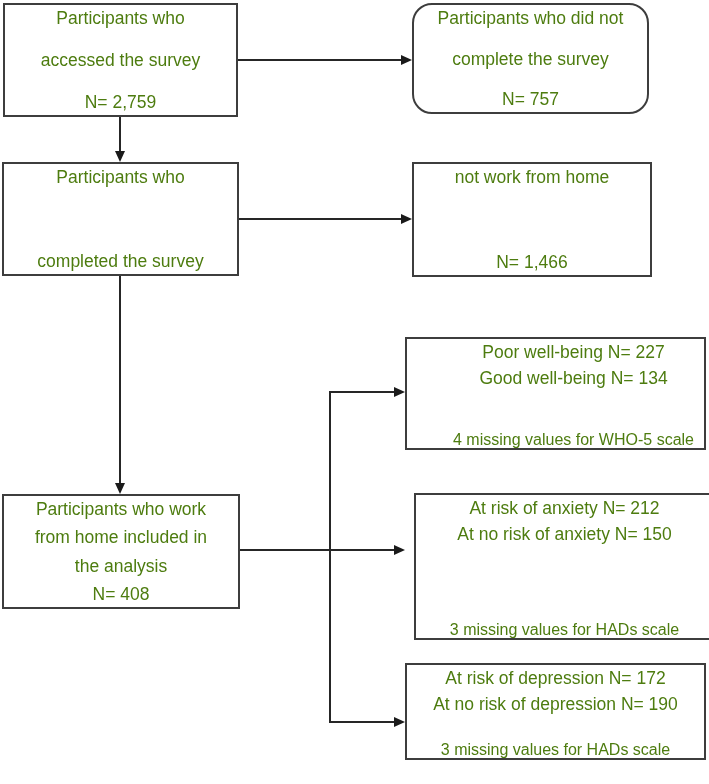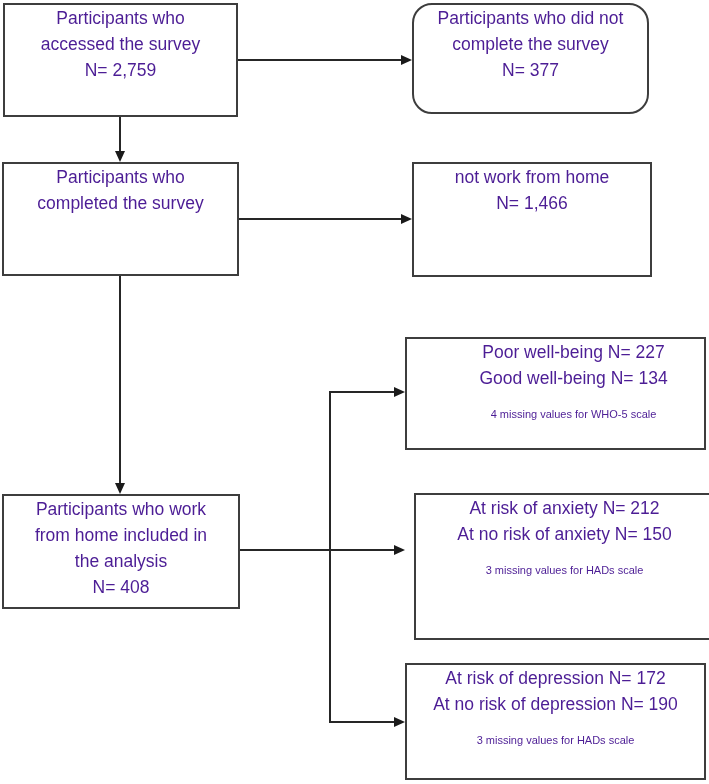--- a/index.html
+++ b/index.html
@@ -13,29 +13,29 @@
     color: #262626;
     overflow: hidden;
   }
   .box {
     position: absolute;
     border: 2px solid #3d3d3d;
     background: #ffffff;
     display: flex;
     flex-direction: column;
     align-items: center;
-    justify-content: flex-start;
+    justify-content: space-between;
     text-align: center;
     font-size: 17.5px;
     line-height: 26px;
-    color: #4c1d95;
+    color: #4d7c0f;
   }
   .box .line { width: 100%; }
   .note {
-    font-size: 11px;
+    font-size: 16px;
     line-height: 16px;
     margin-top: 15px;
   }
   .hline { position: absolute; height: 2px; background: #262626; }
   .vline { position: absolute; width: 2px; background: #262626; }
   .arr-r {
     position: absolute; width: 0; height: 0;
     border-top: 5px solid transparent;
     border-bottom: 5px solid transparent;
     border-left: 11px solid #1a1a1a;
@@ -47,37 +47,37 @@
     border-top: 11px solid #1a1a1a;
   }
   
   #box-accessed   { left: 3px;   top: 3px;   width: 235px; height: 114px; }
   #box-notcomplete{ left: 412px; top: 3px;   width: 237px; height: 111px; border-radius: 20px; }
   #box-completed  { left: 2px;   top: 162px; width: 237px; height: 114px; }
   #box-notwfh     { left: 412px; top: 162px; width: 240px; height: 115px; }
   #box-wfh        { left: 2px;   top: 494px; width: 238px; height: 115px; }
   #box-wellbeing  { left: 405px; top: 337px; width: 301px; height: 113px; padding-left: 36px; }
   #box-anxiety    { left: 414px; top: 493px; width: 301px; height: 147px; }
-  #box-depression { left: 405px; top: 663px; width: 301px; height: 117px; }
+  #box-depression { left: 405px; top: 663px; width: 301px; height: 97px; }
 </style>
 </head>
 <body>
 
 <div class="canvas">
 
   <div class="box" id="box-accessed">
     <div class="line">Participants who</div>
     <div class="line">accessed the survey</div>
     <div class="line">N= 2,759</div>
   </div>
 
   <div class="box" id="box-notcomplete">
     <div class="line">Participants who did not</div>
     <div class="line">complete the survey</div>
-    <div class="line">N= 377</div>
+    <div class="line">N= 757</div>
   </div>
 
   <div class="box" id="box-completed">
     <div class="line">Participants who</div>
     <div class="line">completed the survey</div>
   </div>
 
   <div class="box" id="box-notwfh">
     <div class="line">not work from home</div>
     <div class="line">N= 1,466</div>

